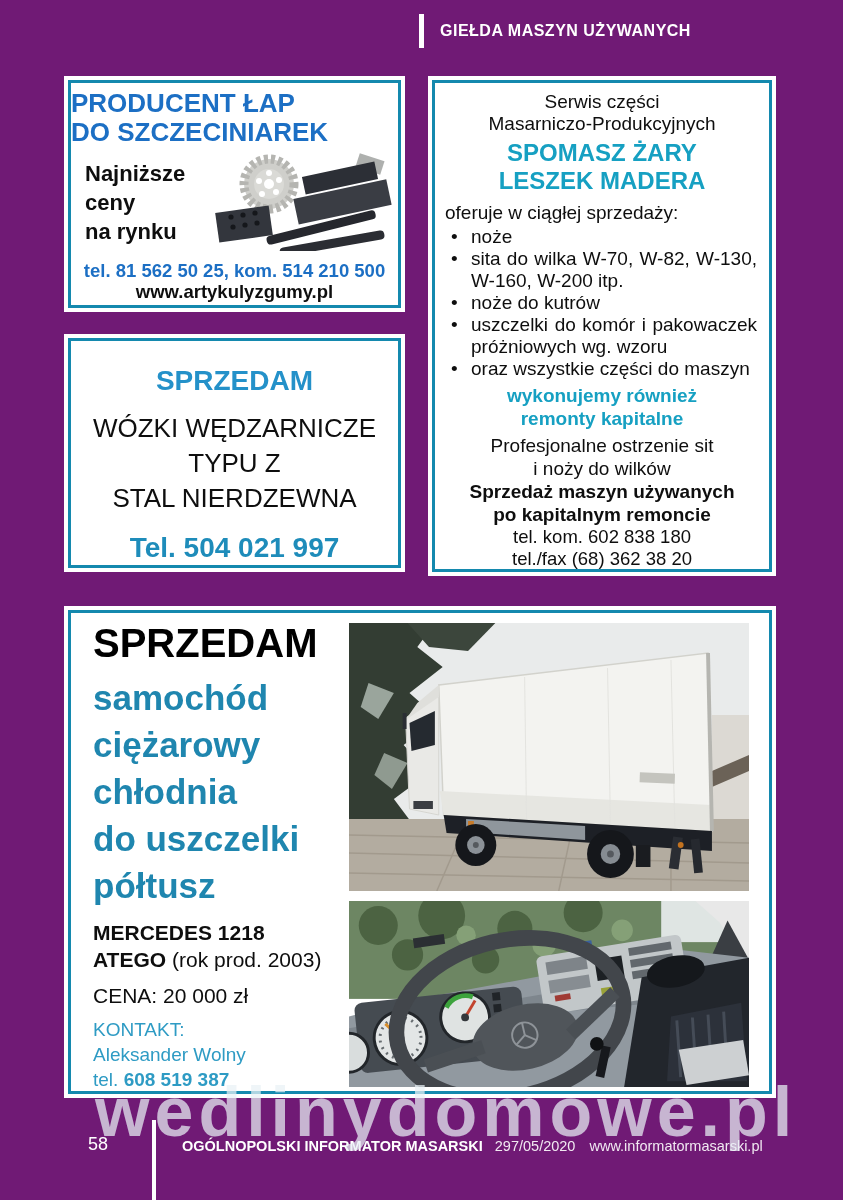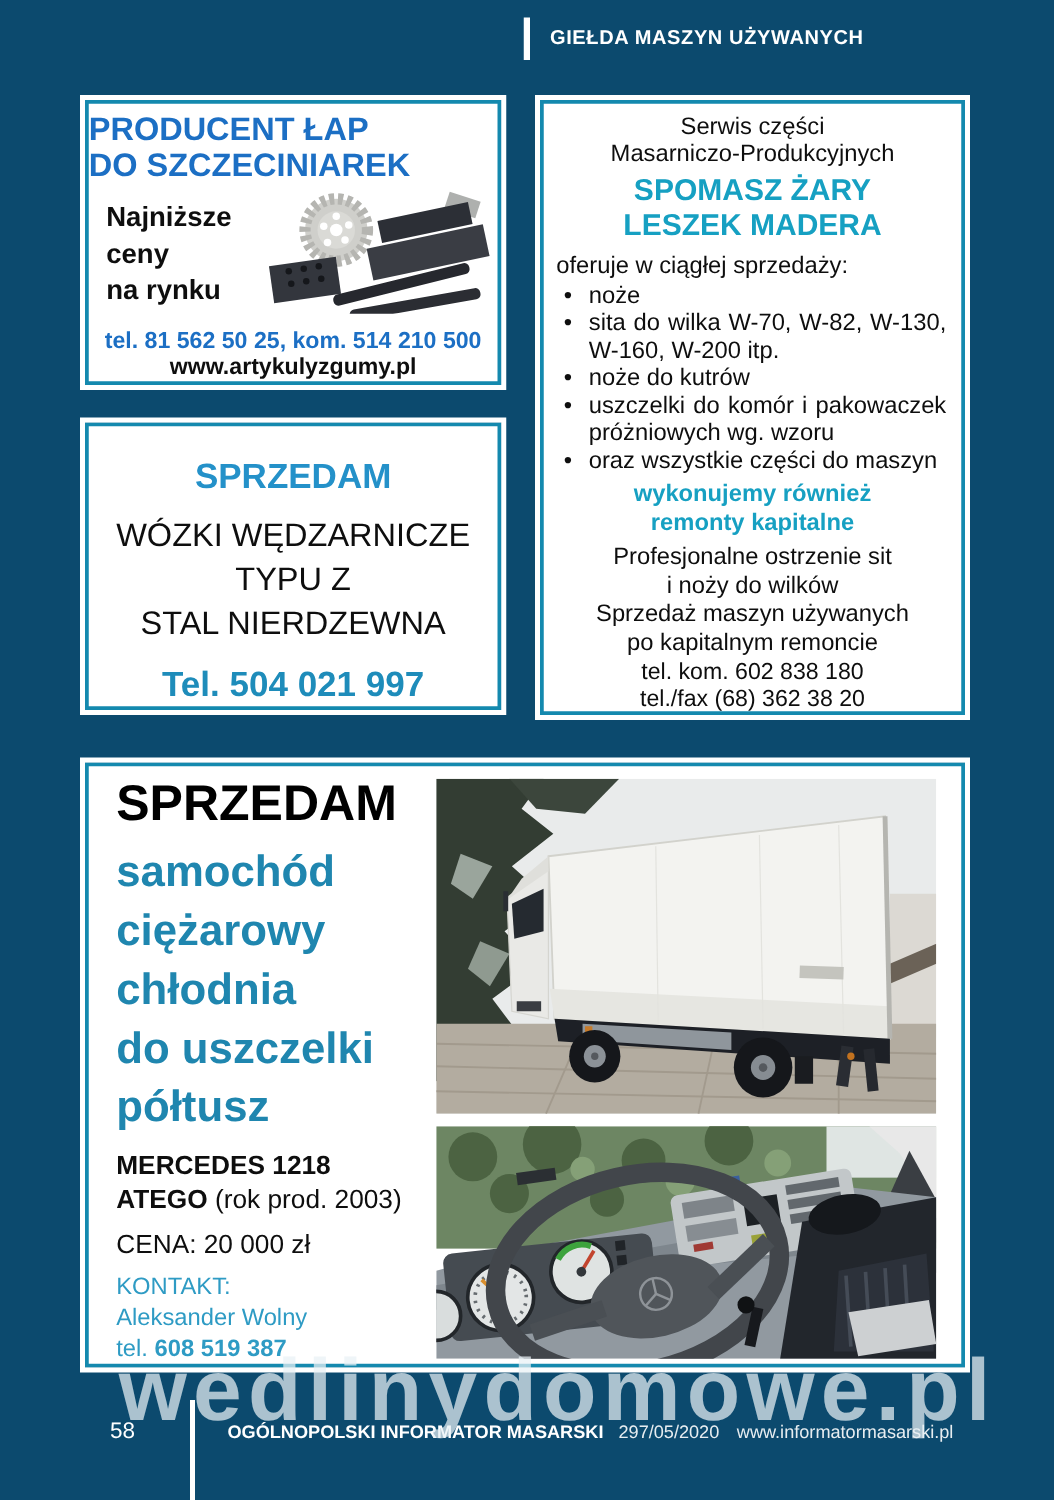--- a/index.html
+++ b/index.html
@@ -1,19 +1,19 @@
 <!DOCTYPE html>
 <html><head>
 <meta charset="utf-8">
 <style>
   * { margin:0; padding:0; box-sizing:border-box; }
   body { background:#444; }
   .page {
     position:relative; width:843px; height:1200px; margin:0 auto;
-    background:#0c4a6e; overflow:hidden;
+    background:#701a75; overflow:hidden;
     font-family:"Liberation Sans", sans-serif; color:#111;
   }
   
   .hdr-bar { position:absolute; left:419px; top:14px; width:5px; height:34px; background:#fff; }
   .hdr-title { position:absolute; left:440px; top:22px; color:#fff; font-size:16px; font-weight:bold; letter-spacing:0.5px; }
 
   
   .box { position:absolute; background:#fff; border:3px solid #1489ae; outline:4px solid #fff; overflow:hidden; }
   .box1 { left:68px; top:80px;  width:333px; height:228px; }
   .box2 { left:68px; top:338px; width:333px; height:230px; }
@@ -40,21 +40,21 @@
   .box3 { padding:8px 10px 0 10px; font-size:19px; }
   .ad3-intro { text-align:center; line-height:22px; color:#0e0e0e; }
   .ad3-company { text-align:center; margin-top:4px; color:#16a0c2; font-weight:bold; font-size:24px; line-height:28px; }
   .ad3-offer { margin-top:6px; line-height:24px; color:#0e0e0e; }
   .ad3-bullets { margin-top:1px; }
   .ad3-bullet { display:flex; line-height:22px; color:#0e0e0e; }
   .ad3-bullet .dot { width:26px; padding-left:6px; flex:none; }
   .ad3-bullet .txt { flex:1; text-align:justify; padding-right:2px; }
   .ad3-highlight { margin-top:4px; text-align:center; color:#16a0c2; font-weight:bold; line-height:23px; }
   .ad3-service { margin-top:4px; text-align:center; line-height:23px; color:#0e0e0e; }
-  .ad3-sales { text-align:center; font-weight:normal; line-height:23px; color:#0e0e0e; }
+  .ad3-sales { text-align:center; font-weight:bold; line-height:23px; color:#0e0e0e; }
   .ad3-tels { text-align:center; line-height:22px; color:#0e0e0e; font-size:18.5px; }
   .ad3-email { text-align:center; line-height:23px; color:#2fa3c6; font-size:18.5px; }
 
   
   .ad4-col { position:absolute; left:22px; top:8px; width:252px; }
   .ad4-title { font-weight:bold; font-size:40px; color:#000; }
   .ad4-sub { margin-top:8px; color:#1f86af; font-weight:bold; font-size:35px; line-height:47px; }
   .ad4-model { margin-top:10px; font-size:21px; line-height:27px; color:#0e0e0e; }
   .ad4-model b { font-weight:bold; }
   .ad4-price { margin-top:11px; font-size:21px; font-weight:normal; color:#0e0e0e; }

